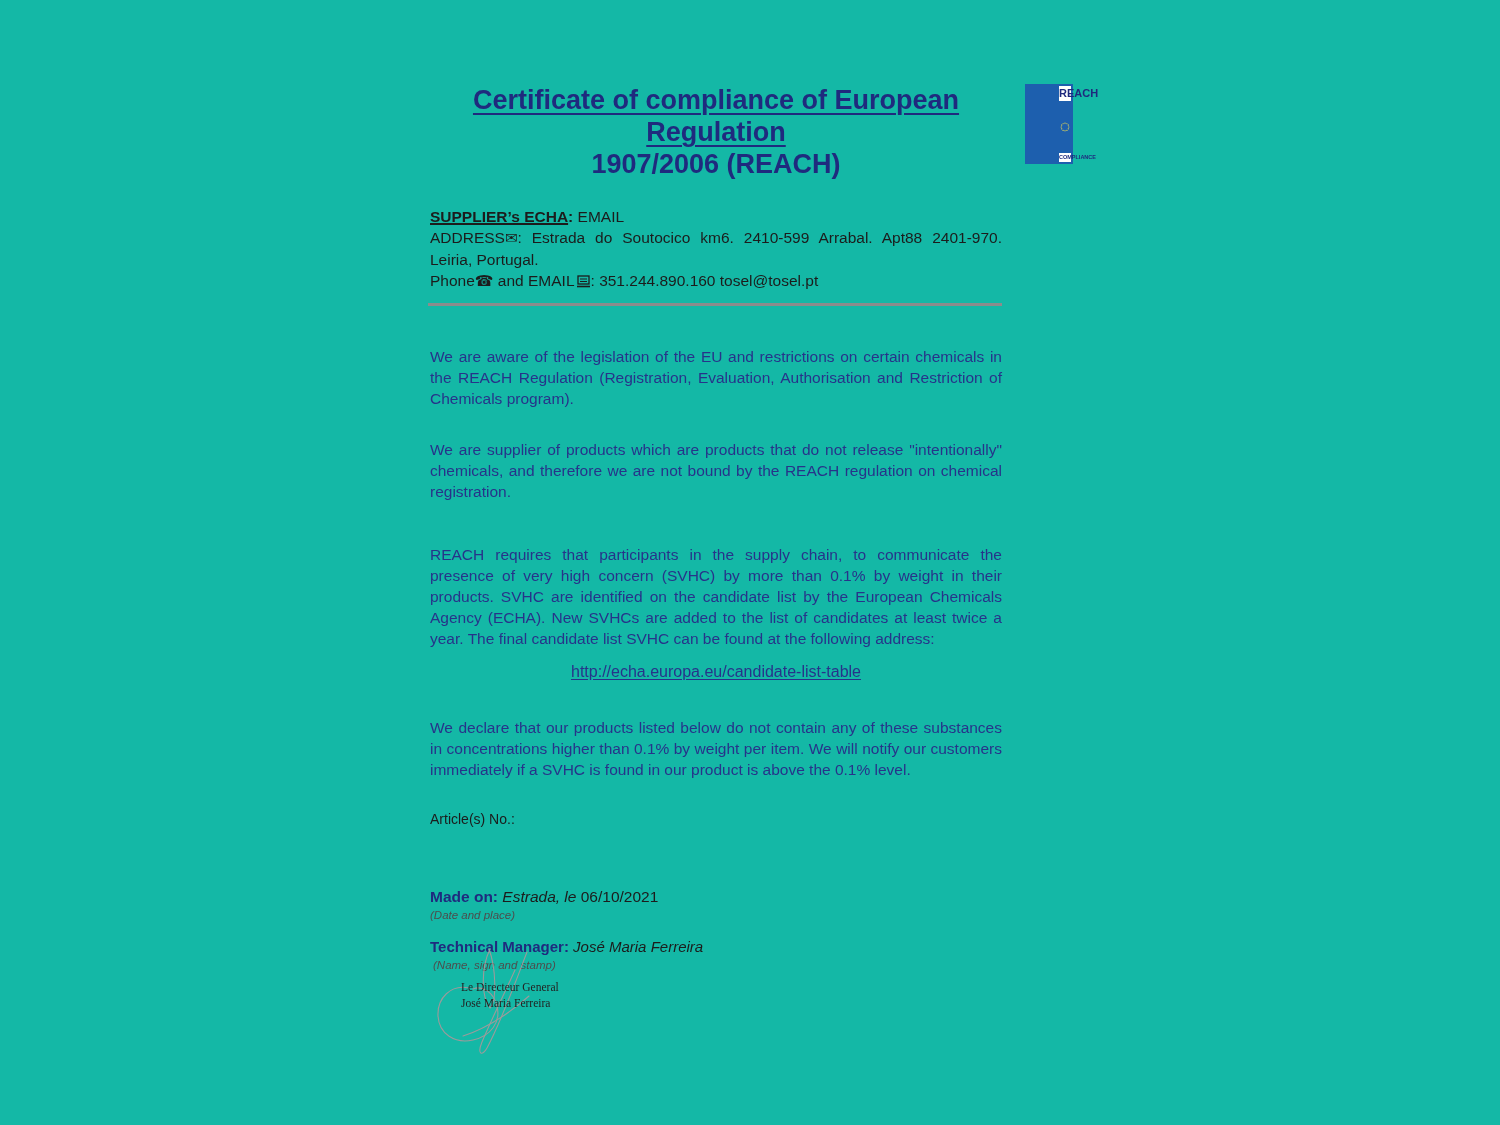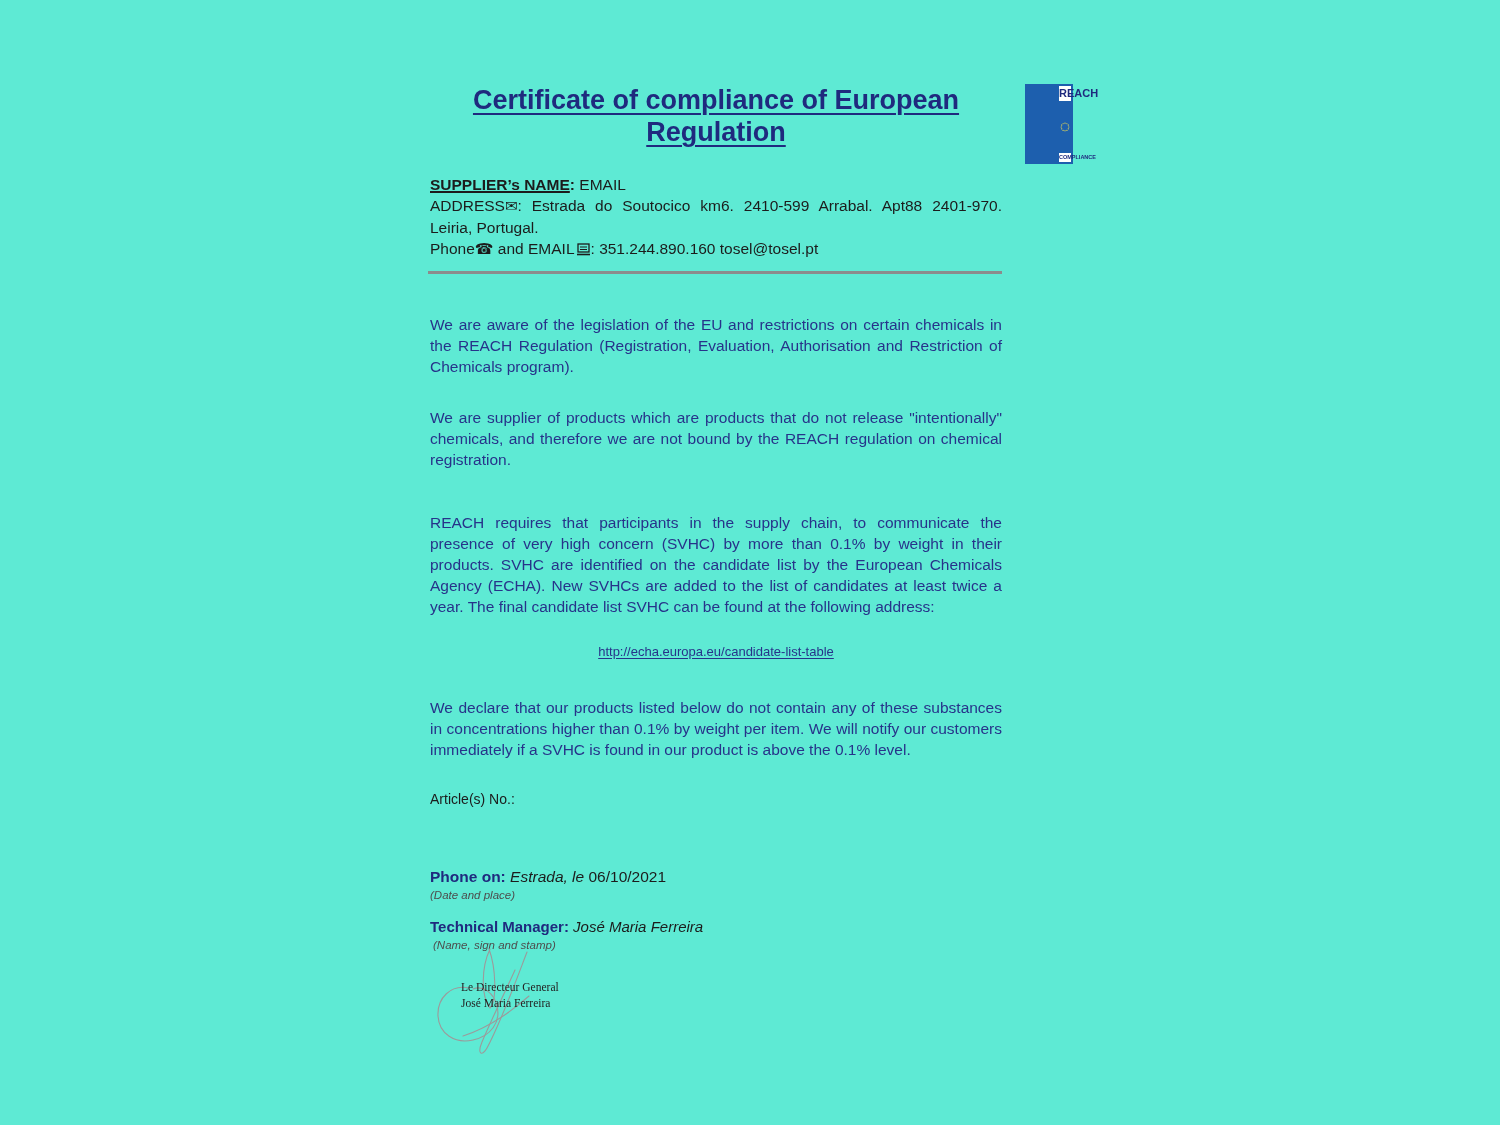--- a/index.html
+++ b/index.html
@@ -1,21 +1,21 @@
 <!DOCTYPE html>
 <html><head>
 <meta charset="utf-8">
 <style>
   * { margin: 0; padding: 0; box-sizing: border-box; }
   html, body { background: #ffffff; }
   .page {
     position: relative;
     width: 1500px;
     height: 1125px;
-    background: #5eead4;
+    background: #14b8a6;
     font-family: "Liberation Sans", sans-serif;
     overflow: hidden;
   }
   .content {
     position: absolute;
     left: 430px;
     top: 84px;
     width: 572px;
     color: #27338A;
   }
@@ -56,23 +56,23 @@
     font-size: 15.5px;
     line-height: 21px;
     text-align: justify;
     color: #27338A;
   }
   .p1 { margin-top: 40px; }
   .p2 { margin-top: 30px; }
   .p3 { margin-top: 42px; }
   .p4 { margin-top: 35px; }
   .link-line {
-    margin-top: 24px;
-    text-align: center;
-    font-size: 13px;
+    margin-top: 12px;
+    text-align: center;
+    font-size: 16px;
     line-height: 21px;
   }
   .link-line a {
     color: #27338A;
     text-decoration: underline;
     text-underline-offset: 2px;
   }
   .articles {
     margin-top: 29px;
     font-size: 14px;
@@ -149,25 +149,26 @@
 </style>
 </head>
 <body>
 
 <div class="page">
 
   <div class="content">
 
     <h1 class="doc-title">
       <span class="t1">Certificate of compliance of European Regulation</span>
+      <span class="t2">1907/2006 (REACH)</span>
     </h1>
 
     <div class="supplier">
       <div>
-        <span class="lbl-bold lbl-underline">SUPPLIER’s NAME</span><span class="lbl-bold">:</span><span> EMAIL</span>
+        <span class="lbl-bold lbl-underline">SUPPLIER’s ECHA</span><span class="lbl-bold">:</span><span> EMAIL</span>
       </div>
       <div>
         <span>ADDRESS</span><span class="inline-icon-char">✉</span><span>: Estrada do Soutocico km6. 2410-599 Arrabal. Apt88 2401-970. Leiria, Portugal.</span>
       </div>
       <div>
         <span>Phone</span><span class="inline-icon-char">☎</span><span> and EMAIL</span><svg class="computer-icon-svg" width="15" height="13" viewBox="0 0 15 13">
             <rect x="2" y="1" width="11" height="8" fill="none" stroke="#1C1C1C" stroke-width="1.3"></rect>
             <line x1="4" y1="4" x2="11" y2="4" stroke="#1C1C1C" stroke-width="1"></line>
             <line x1="4" y1="6.5" x2="11" y2="6.5" stroke="#1C1C1C" stroke-width="1"></line>
             <line x1="1" y1="11.5" x2="14" y2="11.5" stroke="#1C1C1C" stroke-width="1.6"></line>
@@ -185,21 +186,21 @@
 
     <div class="link-line">
       <a href="#">http://echa.europa.eu/candidate-list-table</a>
     </div>
 
     <p class="para p4">We declare that our products listed below do not contain any of these substances in concentrations higher than 0.1% by weight per item. We will notify our customers immediately if a SVHC is found in our product is above the 0.1% level.</p>
 
     <div class="articles">Article(s) No.:</div>
 
     <div class="made-on">
-      <span class="label-navy">Phone on:</span><span class="value-italic"> Estrada, le</span><span class="value-plain"> 06/10/2021</span>
+      <span class="label-navy">Made on:</span><span class="value-italic"> Estrada, le</span><span class="value-plain"> 06/10/2021</span>
     </div>
     <div class="small-note">(Date and place)</div>
 
     <div class="tech-mgr">
       <span class="label-navy">Technical Manager:</span><span class="value-italic"> José Maria Ferreira</span>
     </div>
     <div class="small-note tech-note">(Name, sign and stamp)</div>
 
   </div>
 

